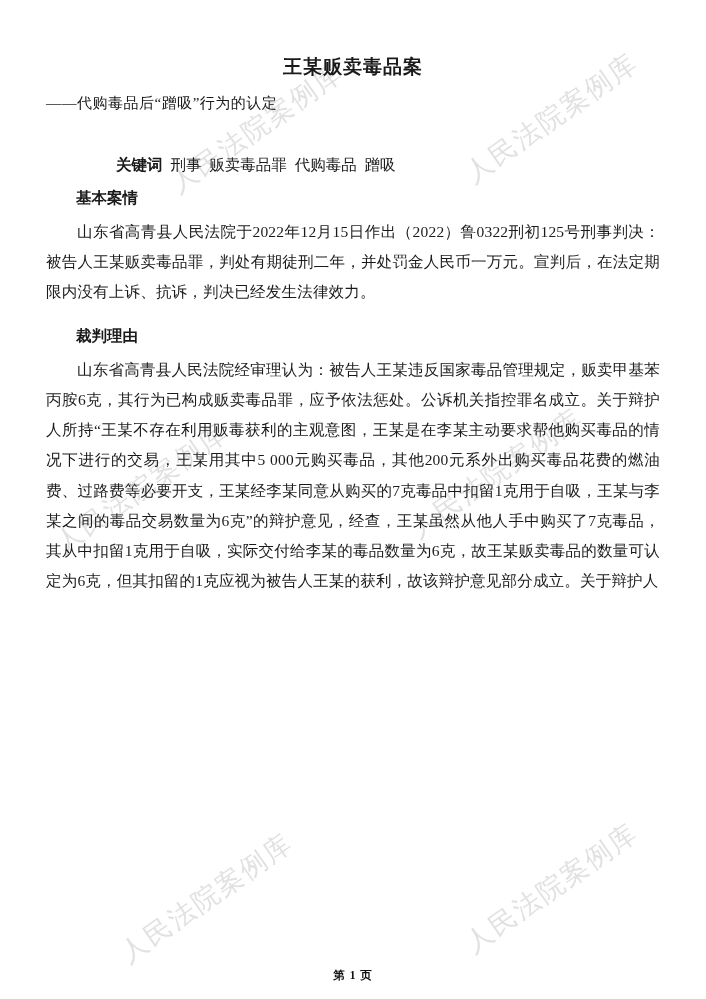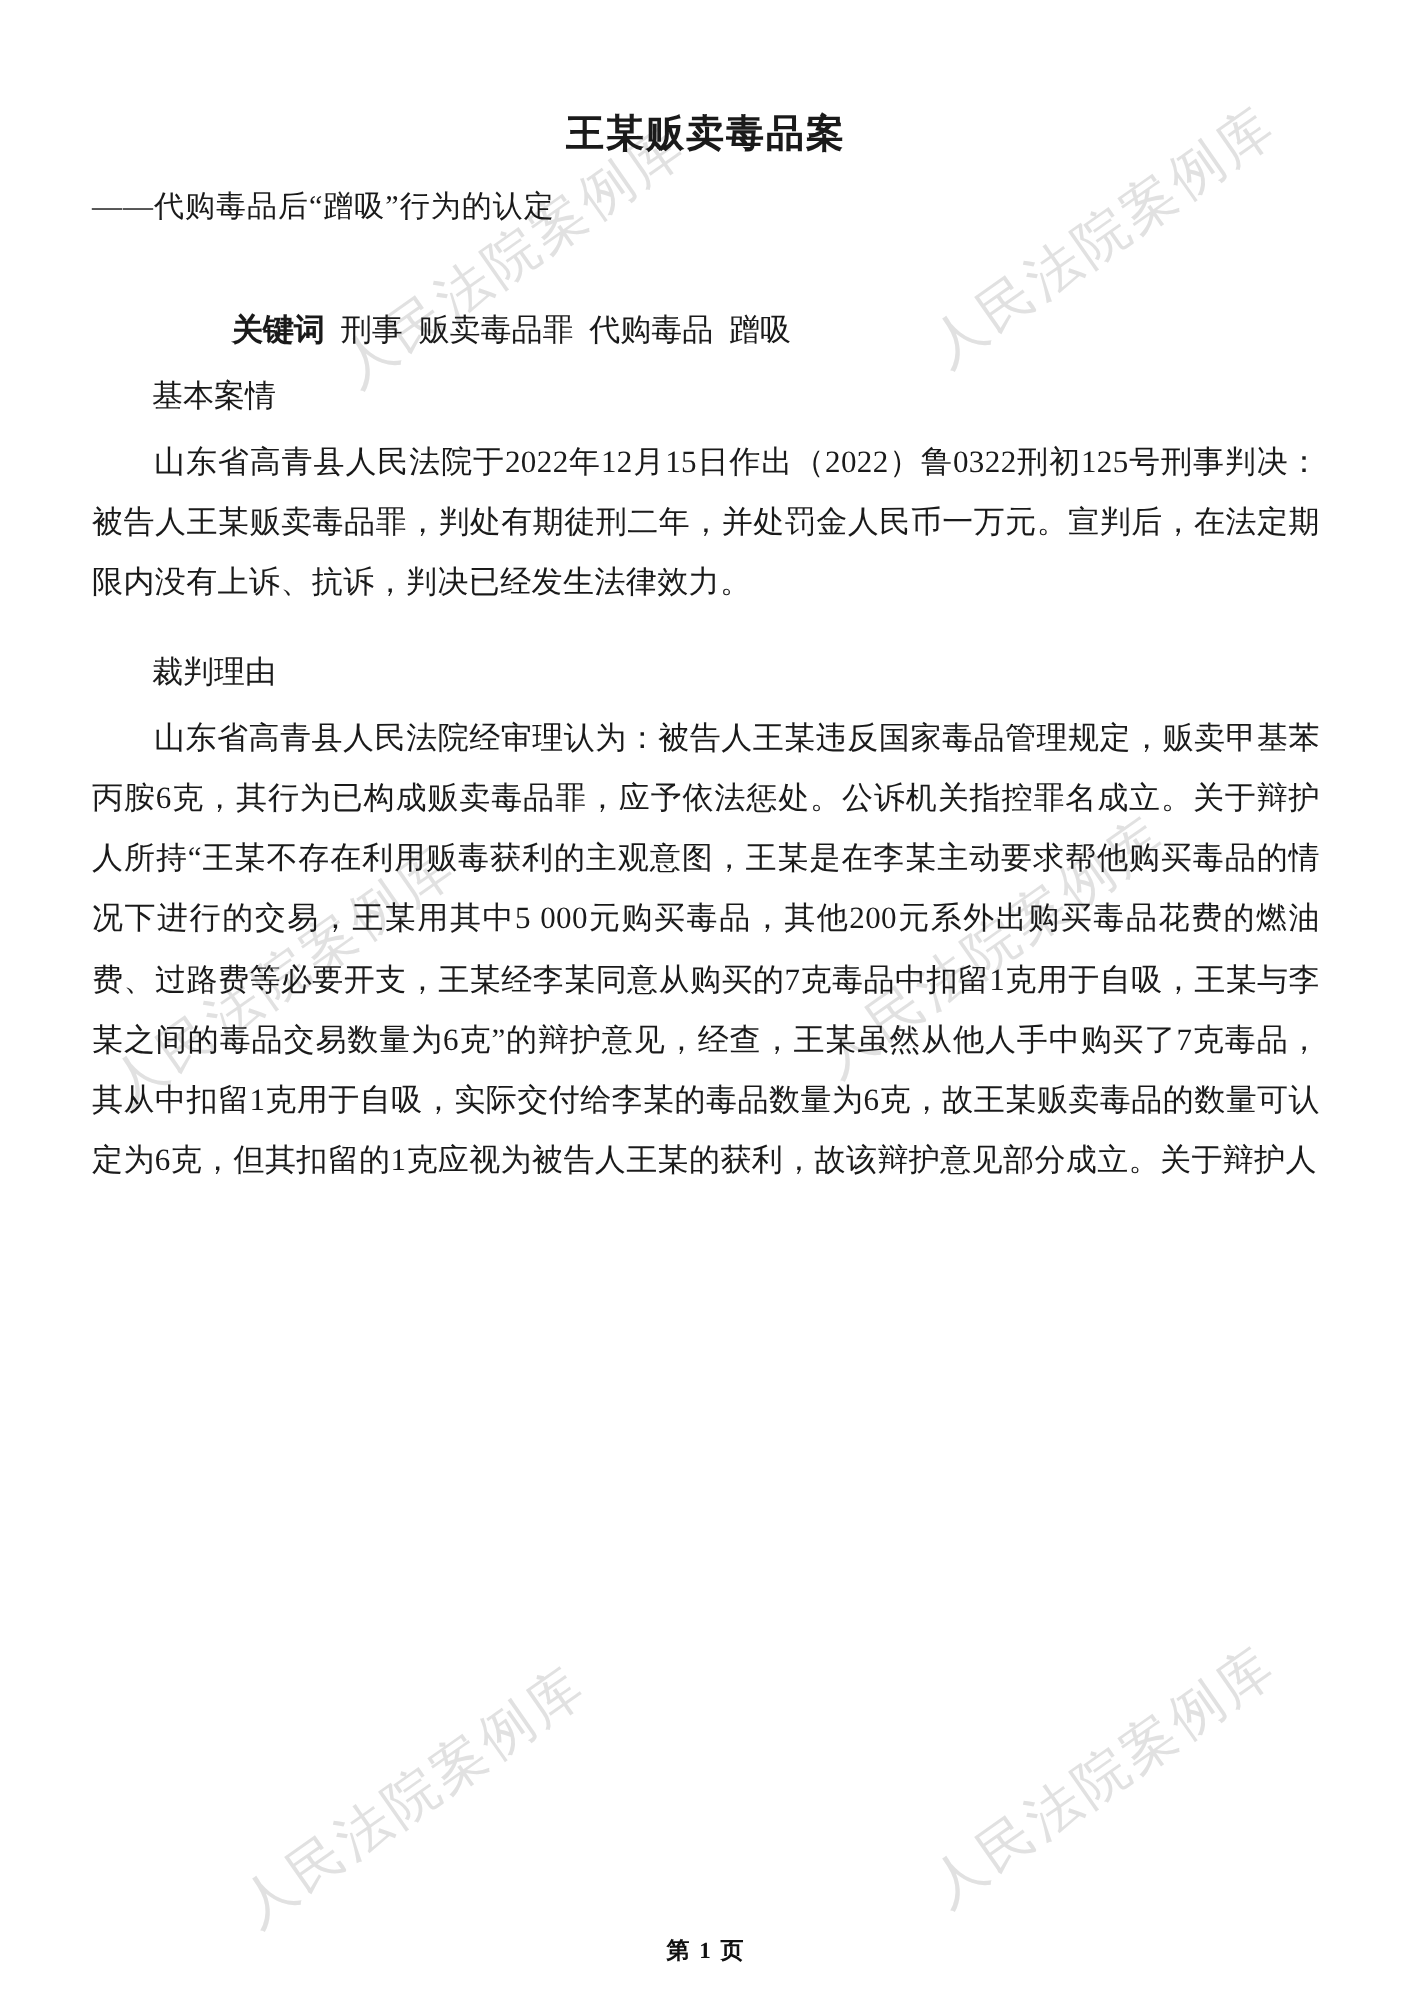--- a/index.html
+++ b/index.html
@@ -72,21 +72,21 @@
   }
   .kw-label {
     font-weight: bold;
     margin-left: 40px;
   }
   .kw-items span {
     margin-left: 4px;
   }
   .section-heading {
     font-size: 15.5px;
-    font-weight: normal;
+    font-weight: bold;
     text-indent: 30px;
     margin: 6px 0 8px 0;
   }
   .para {
     font-size: 15.5px;
     line-height: 1.95;
     text-align: justify;
     text-justify: inter-ideograph;
     text-indent: 31px;
     margin: 0 0 2px 0;

